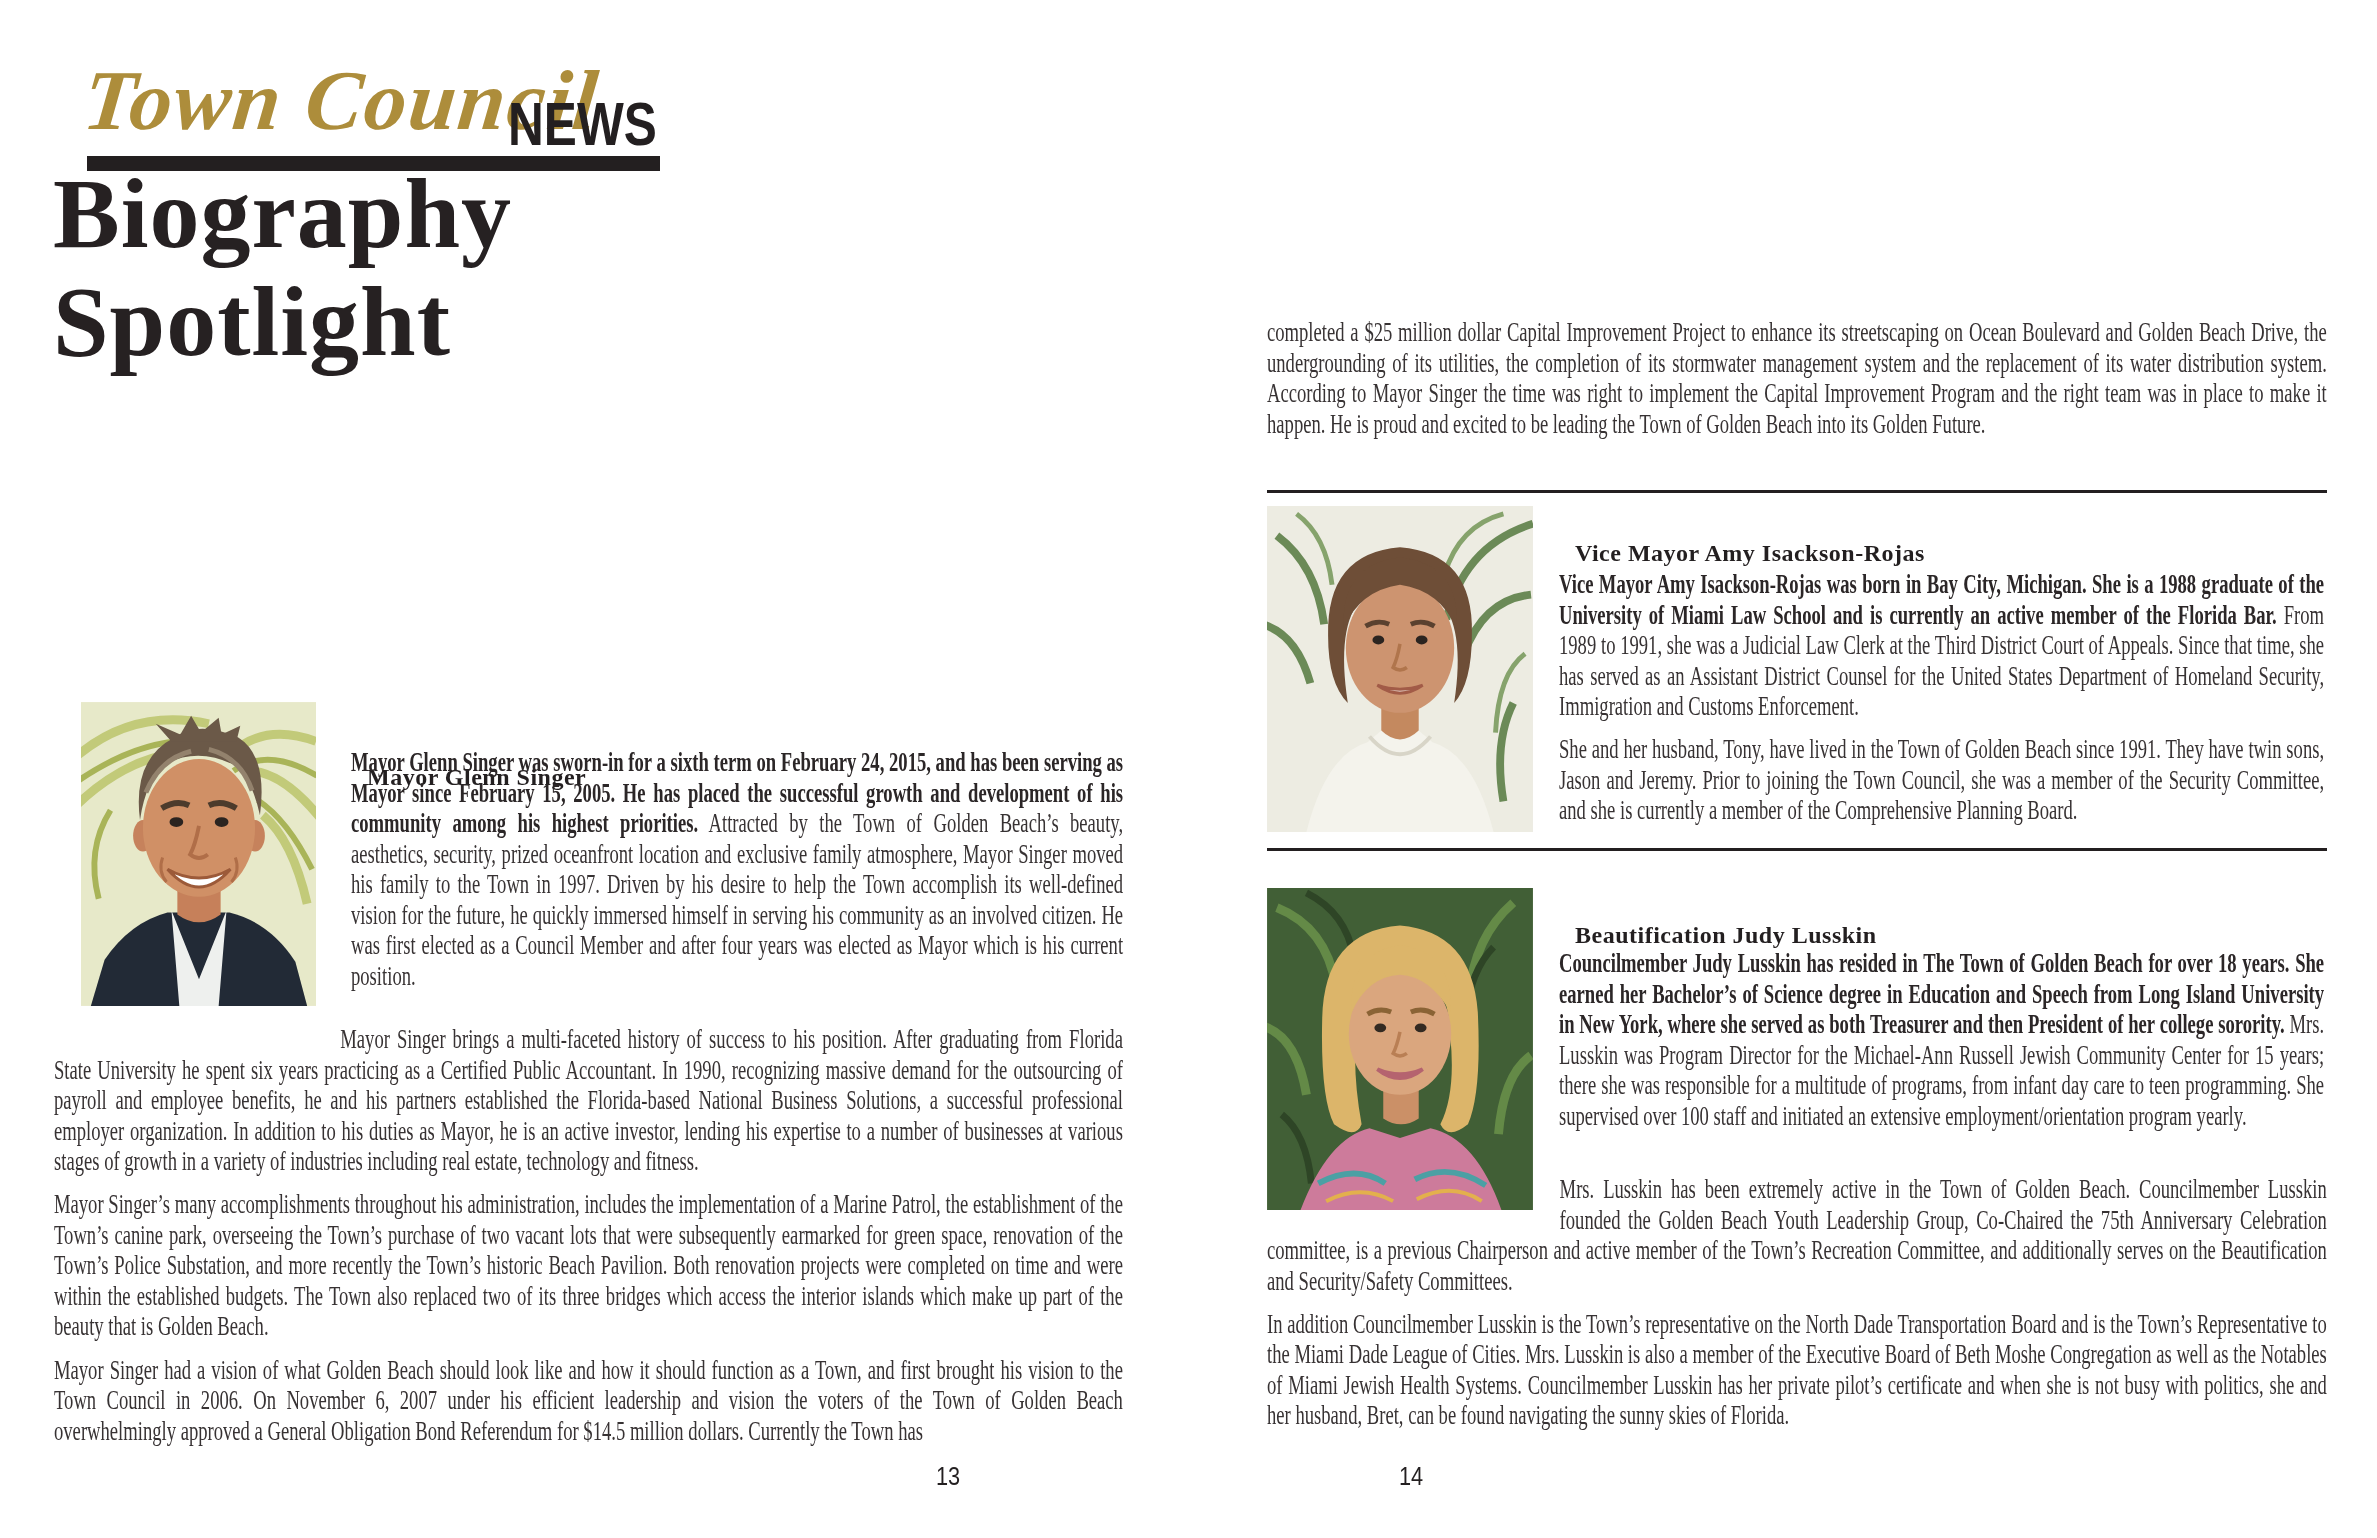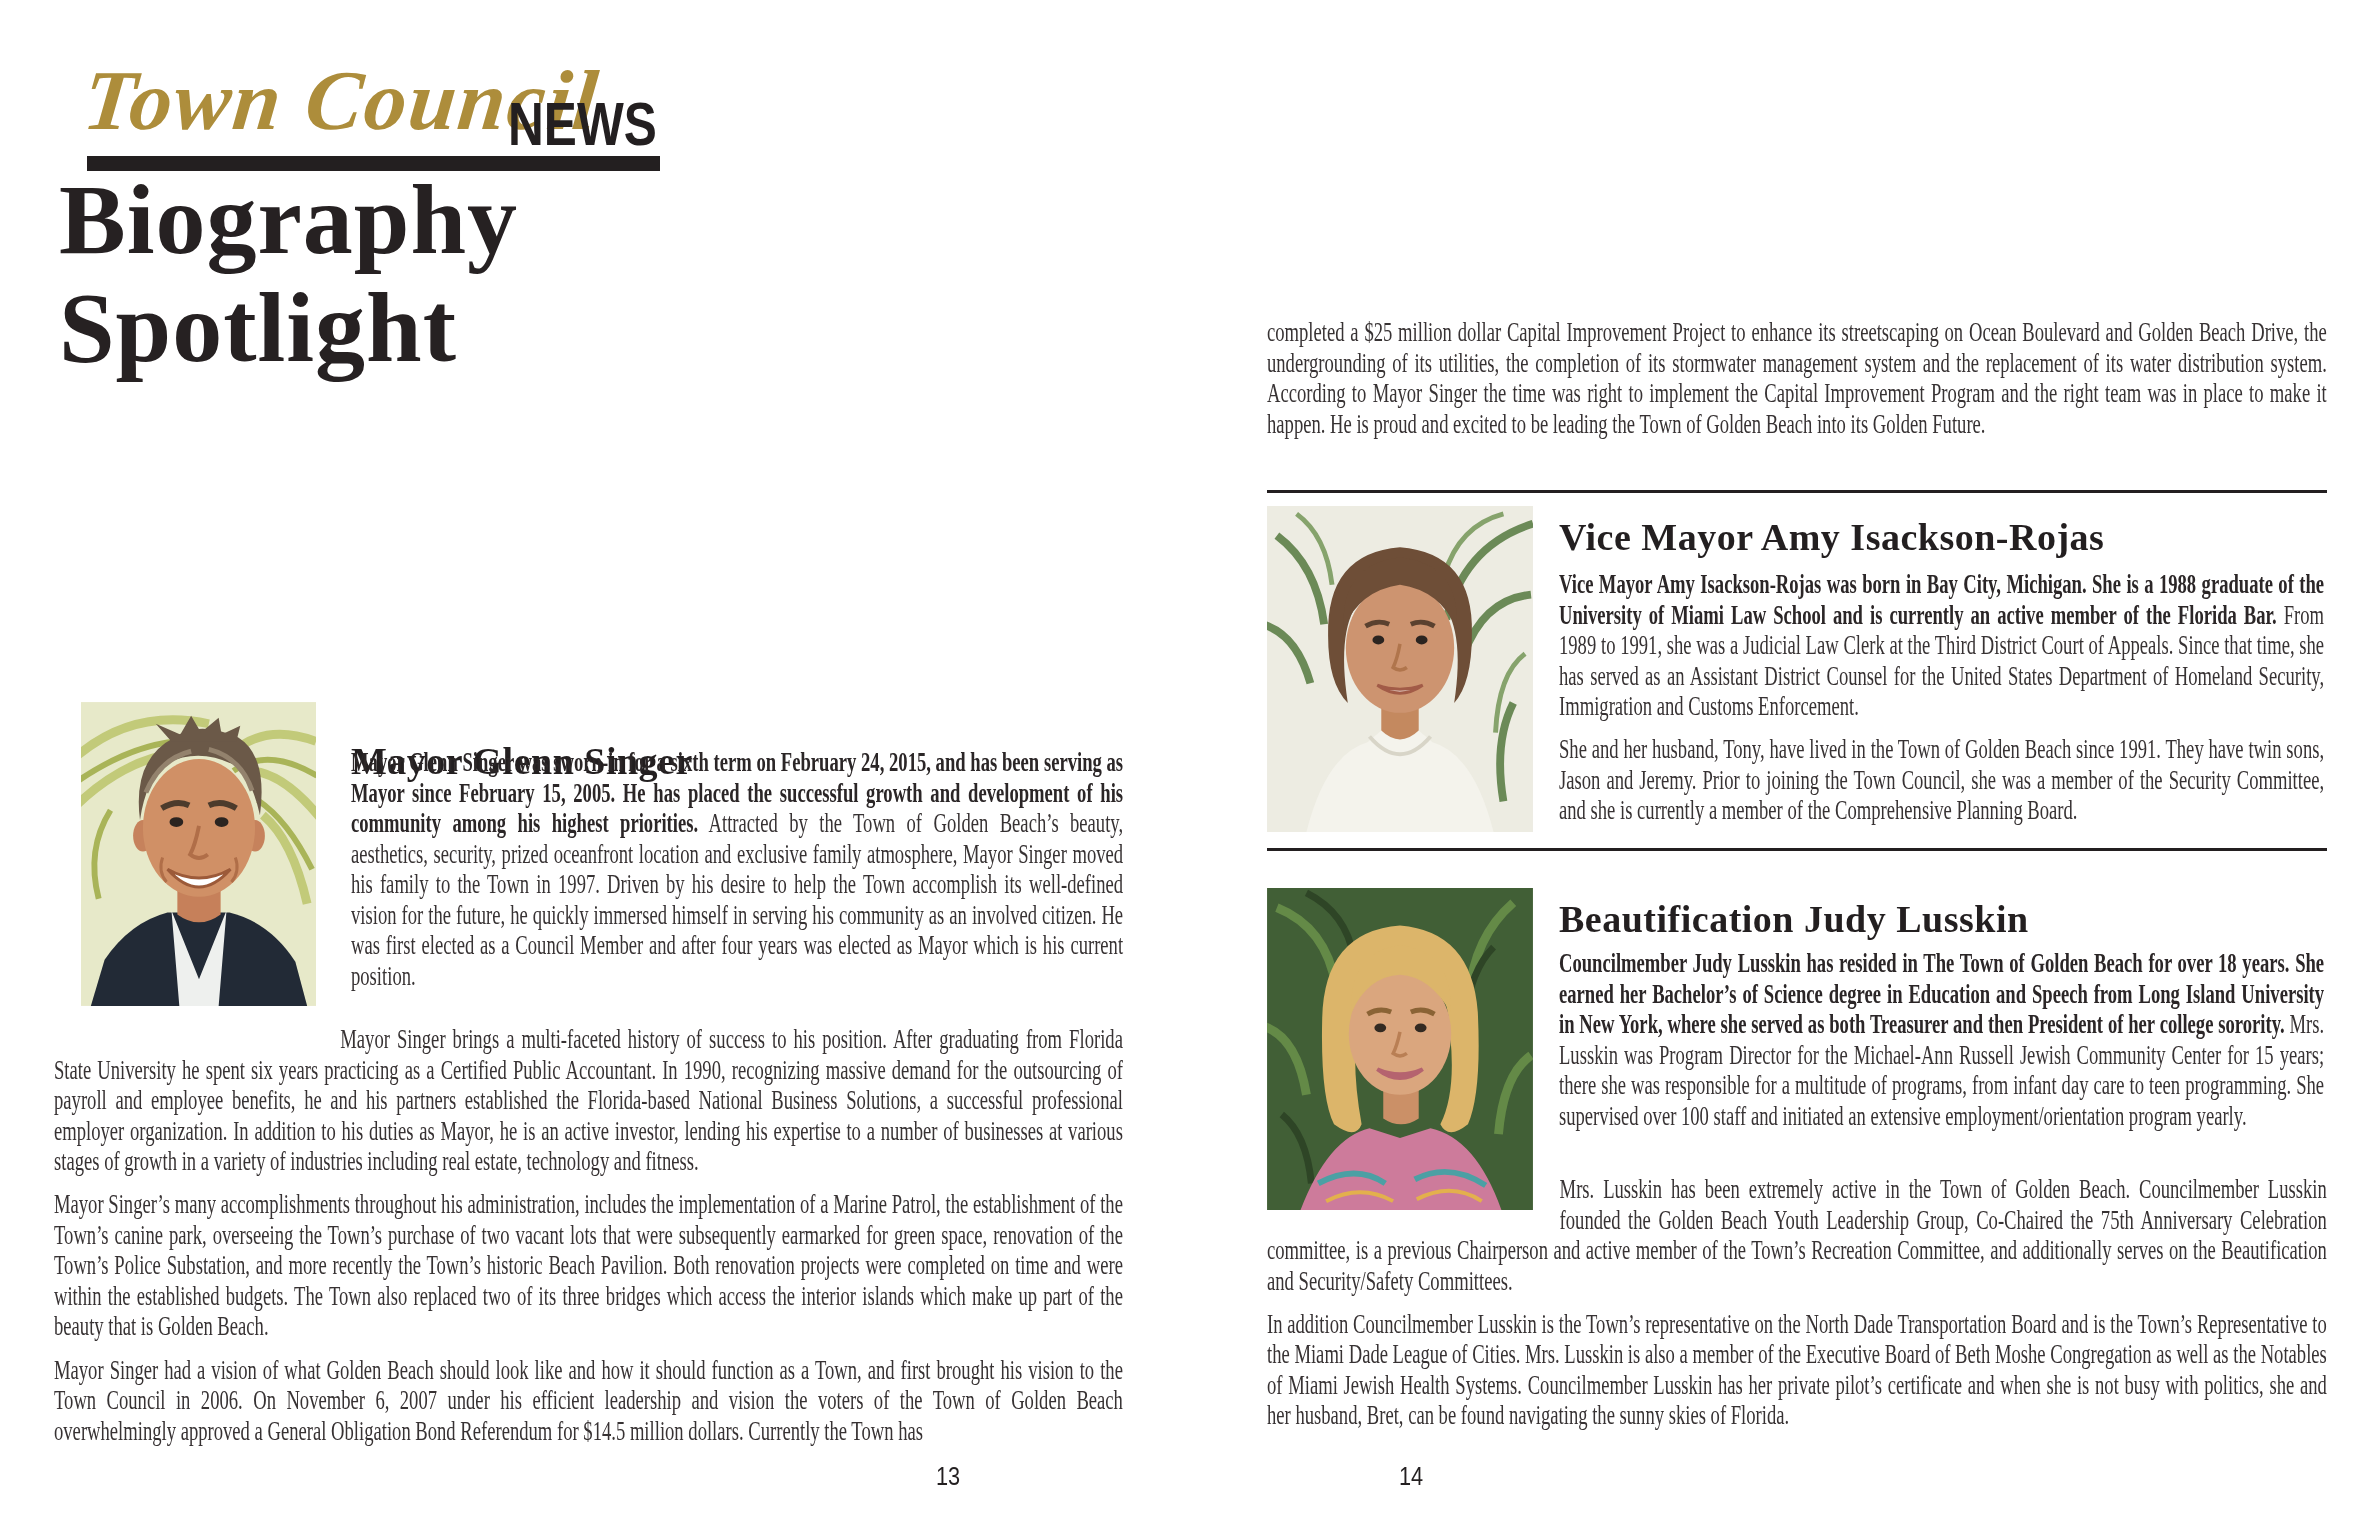--- a/index.html
+++ b/index.html
@@ -14,25 +14,25 @@
     transform:skewX(-6deg); transform-origin:0 100%; white-space:nowrap;
   }
   .masthead-news {
     position:absolute; left:508px; top:93px; font-family:"Liberation Sans", sans-serif;
     font-weight:bold; font-size:62px; line-height:62px; color:#231f20;
     transform:scaleX(0.8); transform-origin:0 0; letter-spacing:0px; white-space:nowrap;
   }
   .masthead-rule { position:absolute; left:87px; top:156px; width:573px; height:14.8px; background:#231f20; }
   
   .page-title {
-    position:absolute; left:51px; top:158px; margin:8px; font-size:100px; line-height:108px;
+    position:absolute; left:51px; top:158px; margin:2px; font-size:100px; line-height:108px;
     font-weight:bold; color:#262122; letter-spacing:1px;
   }
   
-  .sec-heading { position:absolute; margin:0; font-size:38px; line-height:39px; font-weight:bold; color:#231f20; letter-spacing:0.5px; white-space:nowrap; }
+  .sec-heading { position:absolute; margin:16px; font-size:24px; line-height:39px; font-weight:bold; color:#231f20; letter-spacing:0.5px; white-space:nowrap; }
   
   .cond {
     position:absolute; transform:scaleX(0.70); transform-origin:0 0;
     font-size:26.6px; line-height:30.5px; color:#373233; text-align:justify;
   }
   .cond p { margin:0 0 12.8px 0; }
   .cond p:last-child { margin-bottom:0; }
   .cond strong { font-weight:bold; color:#2b2627; }
   .indent-first { text-indent:409px; }
   .wrap-spacer { float:left; width:418px; height:59px; }

